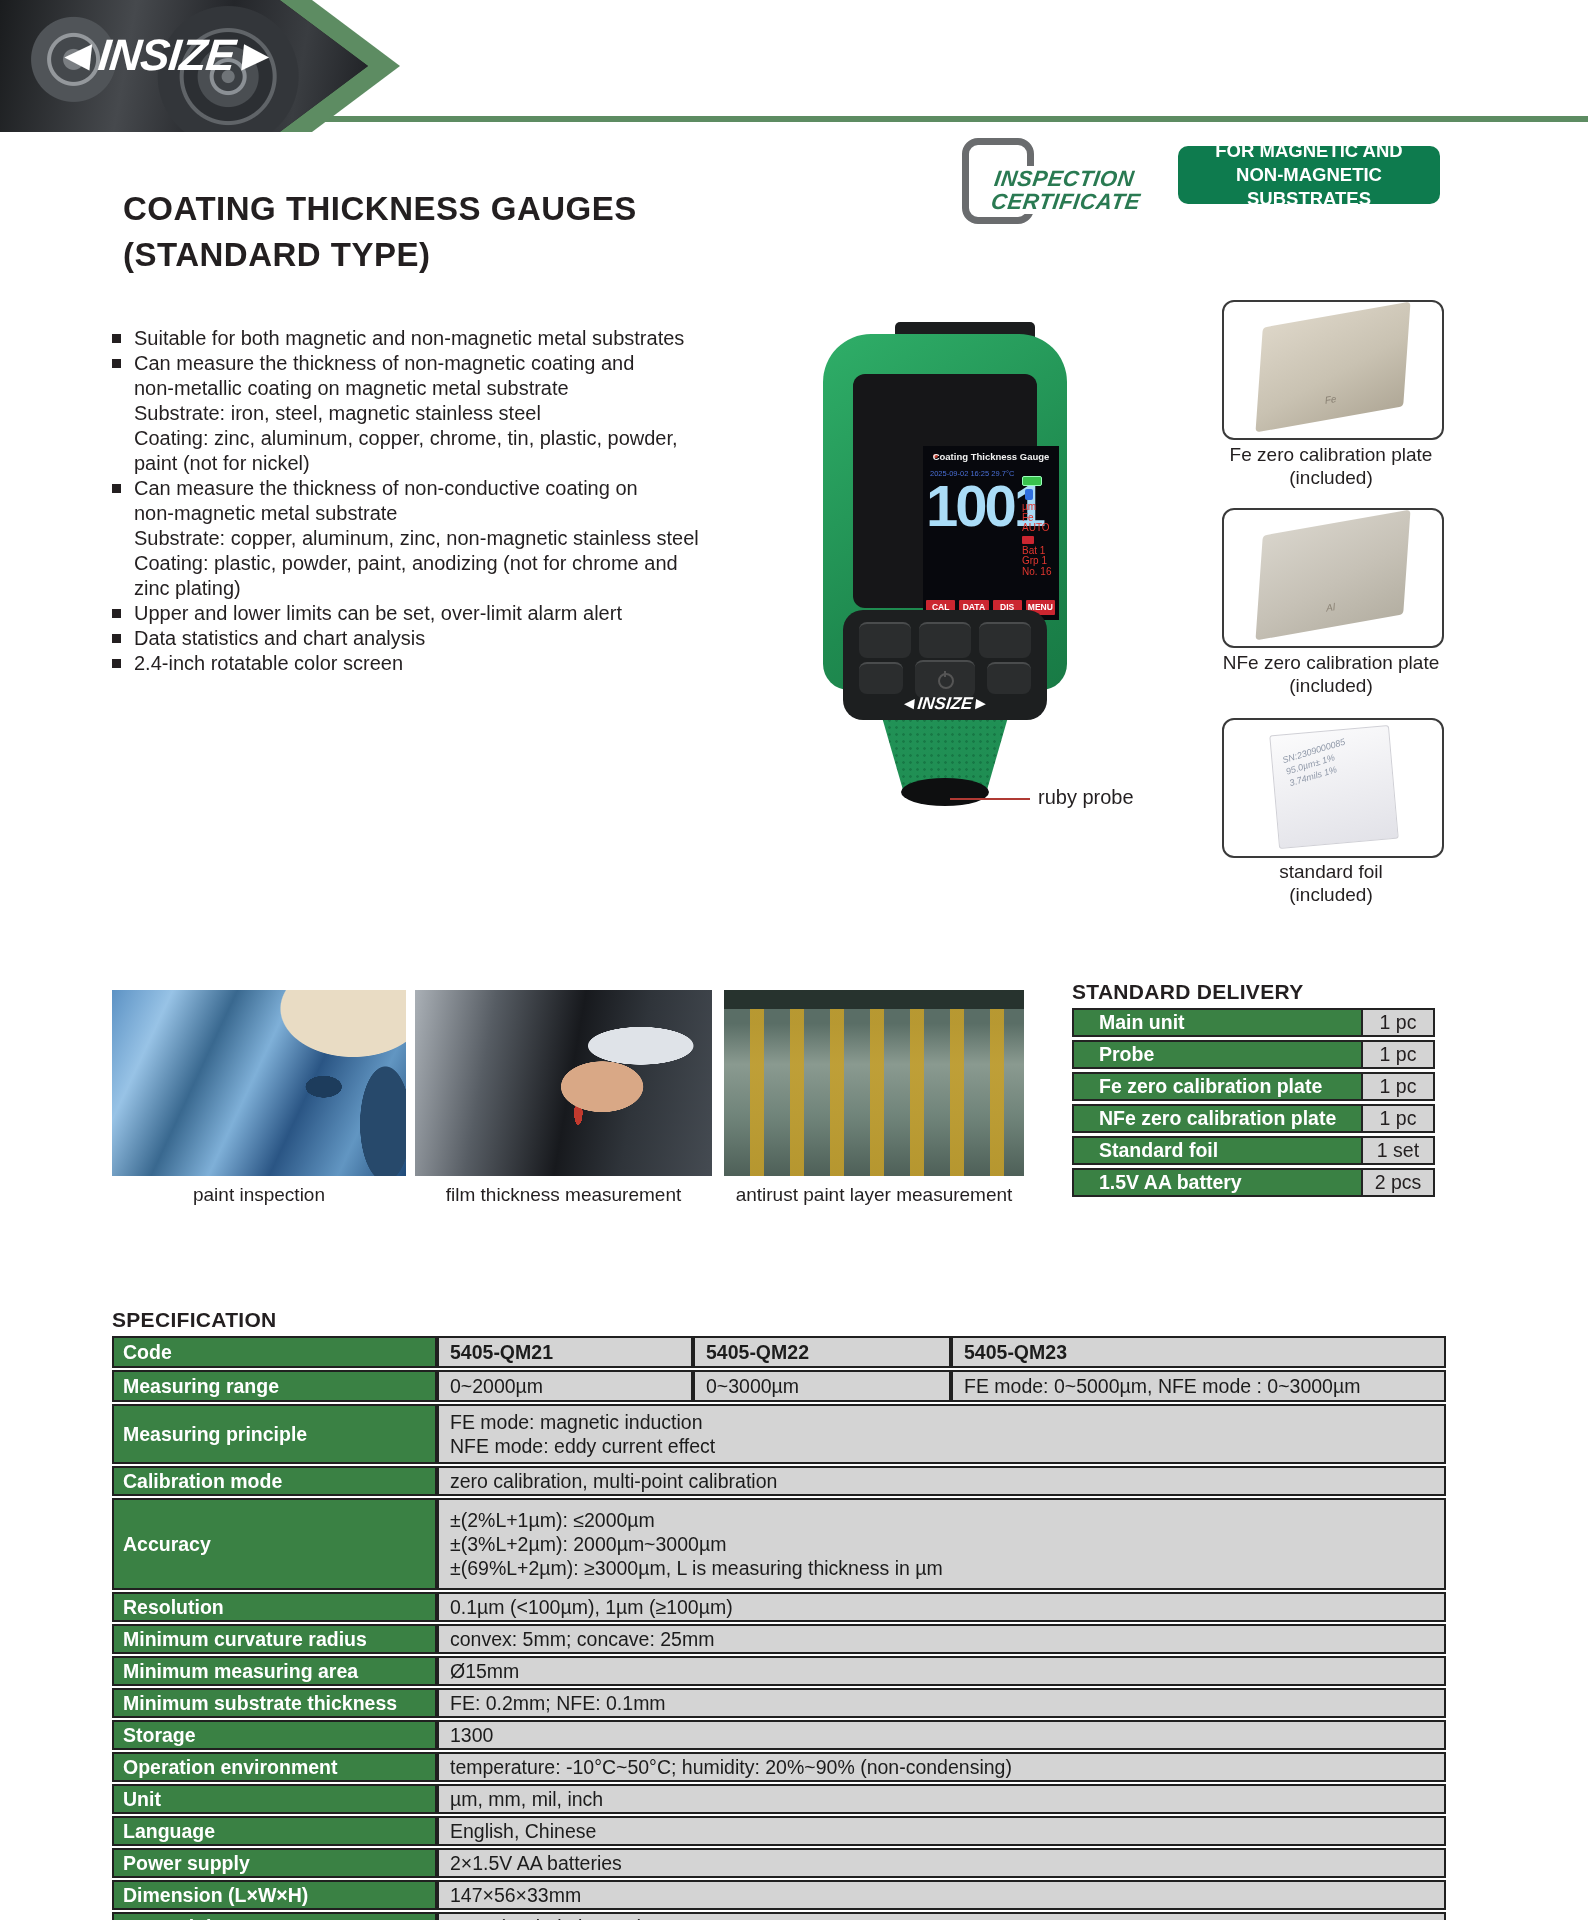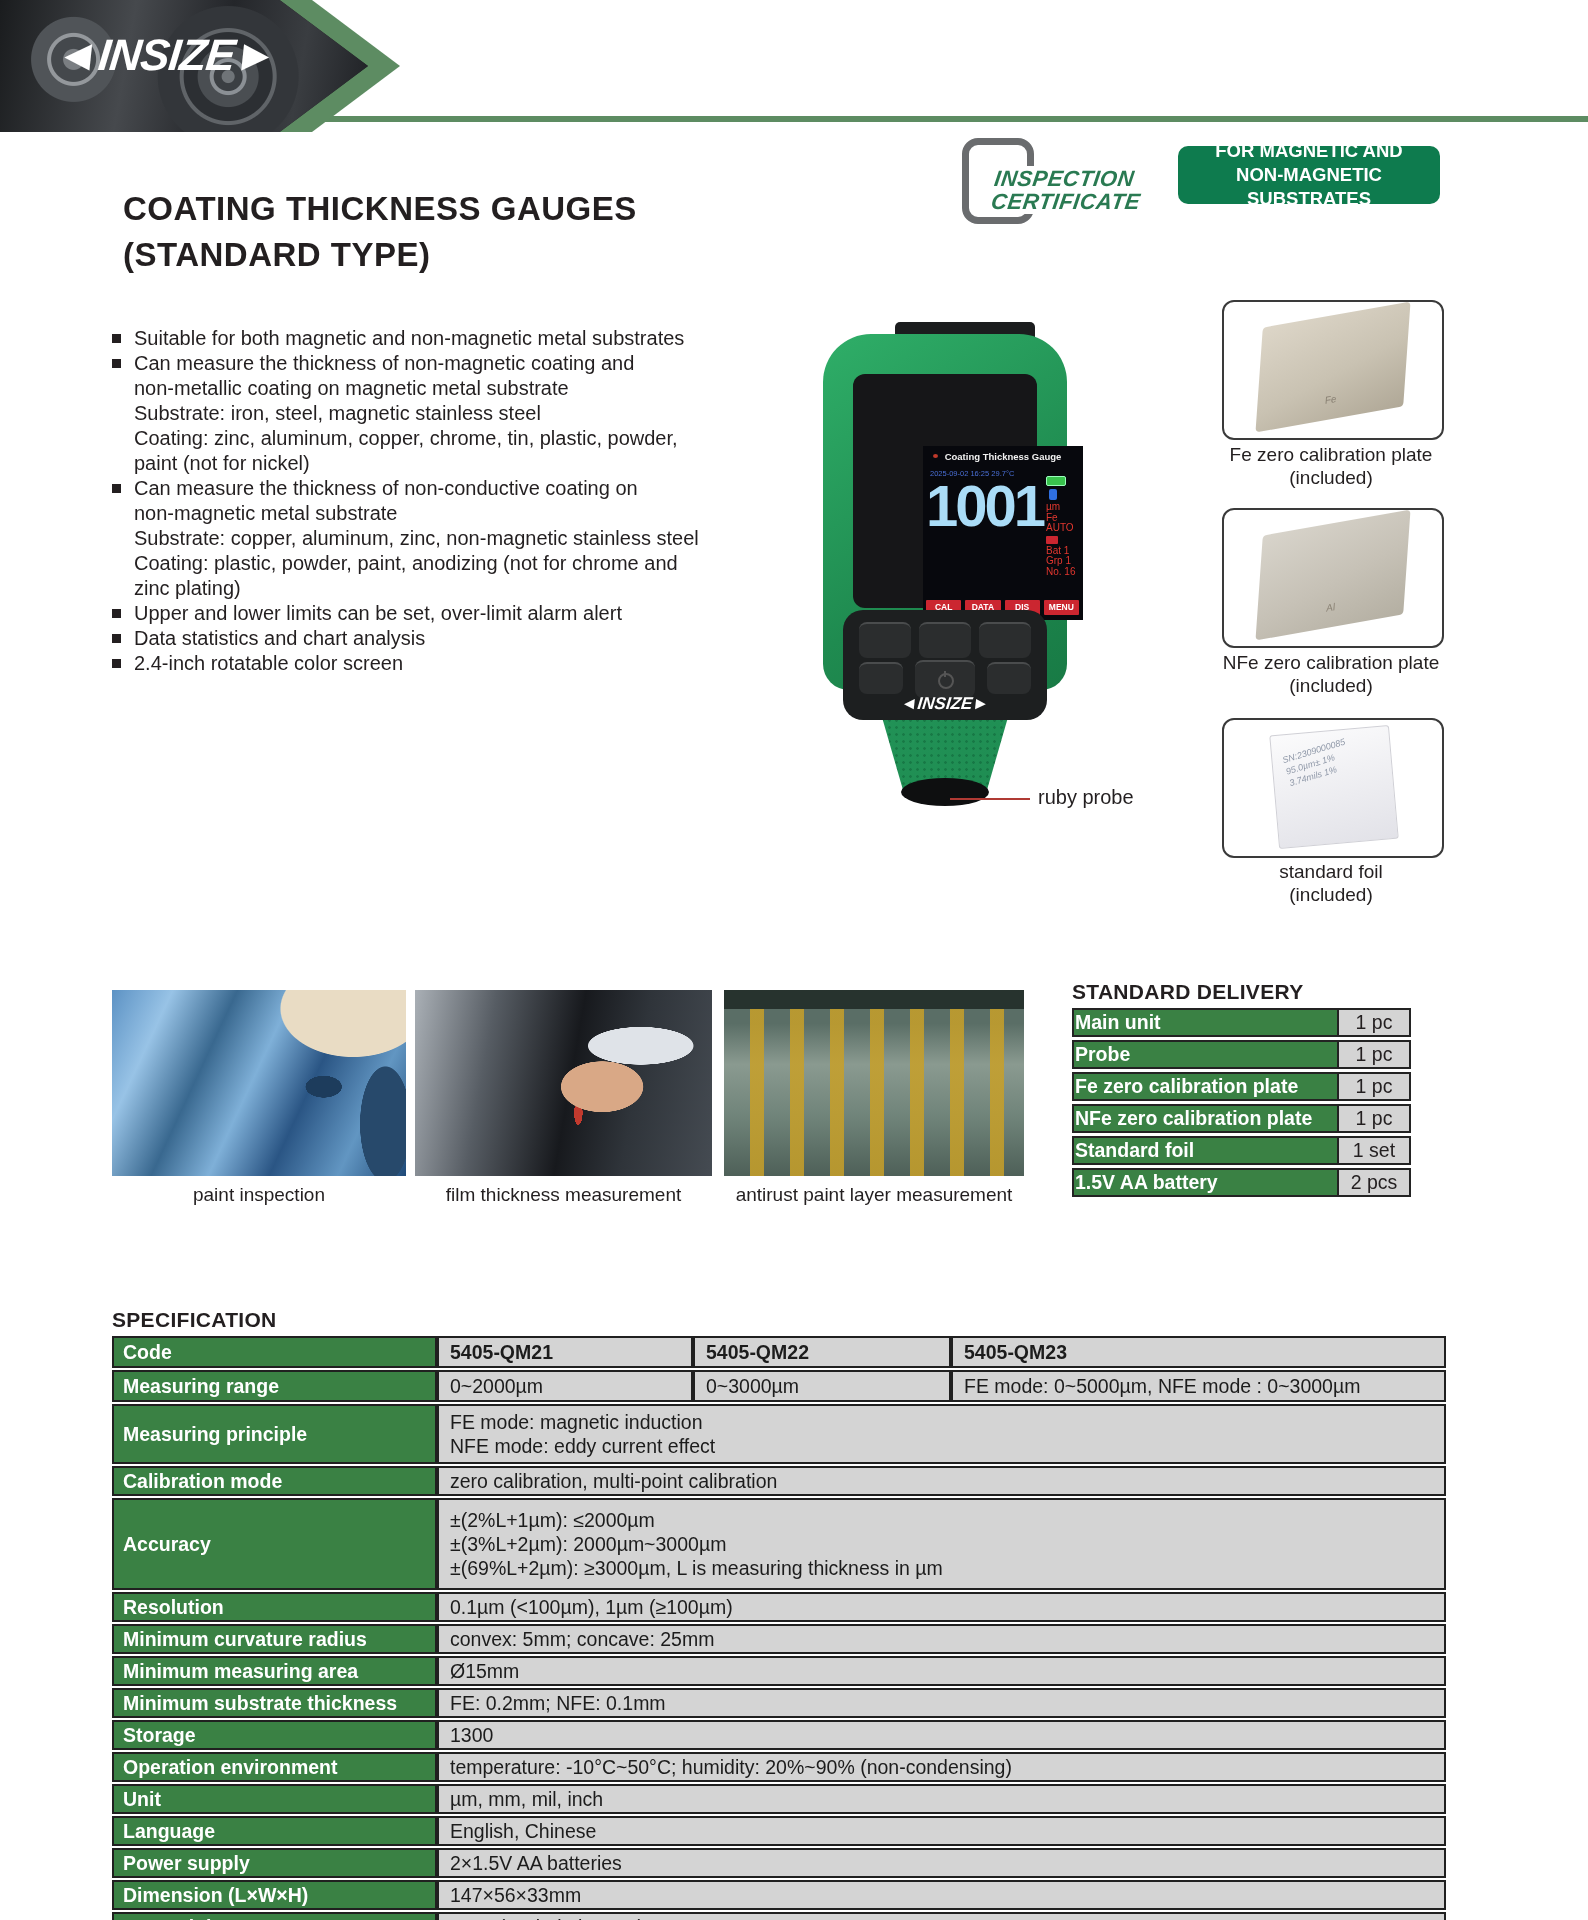--- a/index.html
+++ b/index.html
@@ -48,21 +48,21 @@
   .device{left:795px;top:318px;width:300px;height:500px;}
   .dev-notch{position:absolute;left:100px;top:4px;width:140px;height:24px;background:#1b1d1e;border-radius:5px;}
   .dev-body{position:absolute;left:28px;top:16px;width:244px;height:356px;
      border-radius:48px 48px 26px 26px;background:linear-gradient(145deg,#2fae68,#1f8b50 60%,#187a45);}
   .dev-taper{position:absolute;left:0;top:0;width:300px;height:500px;
      clip-path:polygon(78px 368px,222px 368px,192px 472px,108px 472px);
      background-image:radial-gradient(circle, rgba(0,60,30,.28) 1px, rgba(0,0,0,0) 1.6px),linear-gradient(150deg,#2aa263,#1d8a50);
      background-size:7px 7px,auto;}
   .dev-probe{position:absolute;left:106px;top:460px;width:88px;height:28px;background:#0e0f10;border-radius:50%;}
   .dev-bezel{position:absolute;left:58px;top:56px;width:184px;height:234px;background:#161618;border-radius:12px;}
-  .dev-screen{position:absolute;left:70px;top:72px;width:160px;height:174px;background:#07080d;overflow:hidden;}
+  .dev-screen{position:absolute;left:70px;top:72px;width:136px;height:174px;background:#07080d;overflow:hidden;}
   .scr-title{position:absolute;left:0;top:5px;width:100%;text-align:center;color:#f2f2f2;font-size:9.5px;font-weight:bold;}
   .scr-dot{position:absolute;left:10px;top:8px;width:5px;height:4px;background:#c0392b;border-radius:50%;}
   .scr-status{position:absolute;left:7px;top:23px;color:#4a6fd6;font-size:7.5px;}
   .scr-reading{position:absolute;left:3px;top:26px;font-size:58px;font-weight:bold;letter-spacing:-3px;
      color:var(--c-screen_blue,#aadcf7);}
   .scr-right{position:absolute;right:5px;top:30px;width:32px;}
   .scr-batt{width:18px;height:8px;background:#39c24d;border:1px solid #9fb;border-radius:2px;margin-bottom:3px;}
   .scr-bt{width:8px;height:11px;background:#2f6fe0;border-radius:2px;margin:0 0 2px 3px;}
   .scr-red{color:#e2372f;font-size:10px;line-height:10.5px;}
   .scr-folder{width:12px;height:8px;background:#cb2630;border-radius:1px;margin:2px 0;}
@@ -110,21 +110,21 @@
       linear-gradient(180deg,#27332e 0 10%, rgba(0,0,0,0) 10%),
       repeating-linear-gradient(90deg, rgba(0,0,0,0) 0 26px, rgba(200,160,40,.85) 26px 40px),
       linear-gradient(180deg,#5a6e66 0 18%,#8a9a90 40%,#6e8278 70%,#4e6058 100%);}
   .photo-caption{position:absolute;top:1184px;text-align:center;font-size:19px;}
 
   
   .del-title{left:1072px;top:980px;font-size:21px;font-weight:bold;letter-spacing:.3px;}
   .del-table{left:1072px;top:1008px;width:372px;}
   .del-row{display:flex;margin-bottom:3px;}
   .del-label{width:262px;height:25px;background:var(--c-table_green,#3a8144);color:#fff;font-weight:bold;
-     font-size:19.5px;line-height:25px;padding-left:1px;border:2px solid #232323;}
+     font-size:19.5px;line-height:25px;padding-left:25px;border:2px solid #232323;}
   .del-value{width:70px;height:25px;background:var(--c-value_gray,#d4d4d4);font-size:19.5px;line-height:25px;
      text-align:center;border:2px solid #232323;margin-left:-2px;}
 
   
   .spec-title{left:112px;top:1308px;font-size:21px;font-weight:bold;letter-spacing:.3px;}
   .spec-wrap{left:112px;top:1334px;}
   #spec-table{border-collapse:separate;border-spacing:0 2px;width:1334px;table-layout:fixed;}
   #spec-table td{border:2px solid #202020;font-size:19.5px;line-height:24px;vertical-align:middle;}
   td.spec-label{background:var(--c-table_green,#3a8144);color:#fff;font-weight:bold;padding:1px 9px;}
   td.spec-value{background:var(--c-value_gray,#d4d4d4);color:#1c1c1c;padding:1px 11px;}

